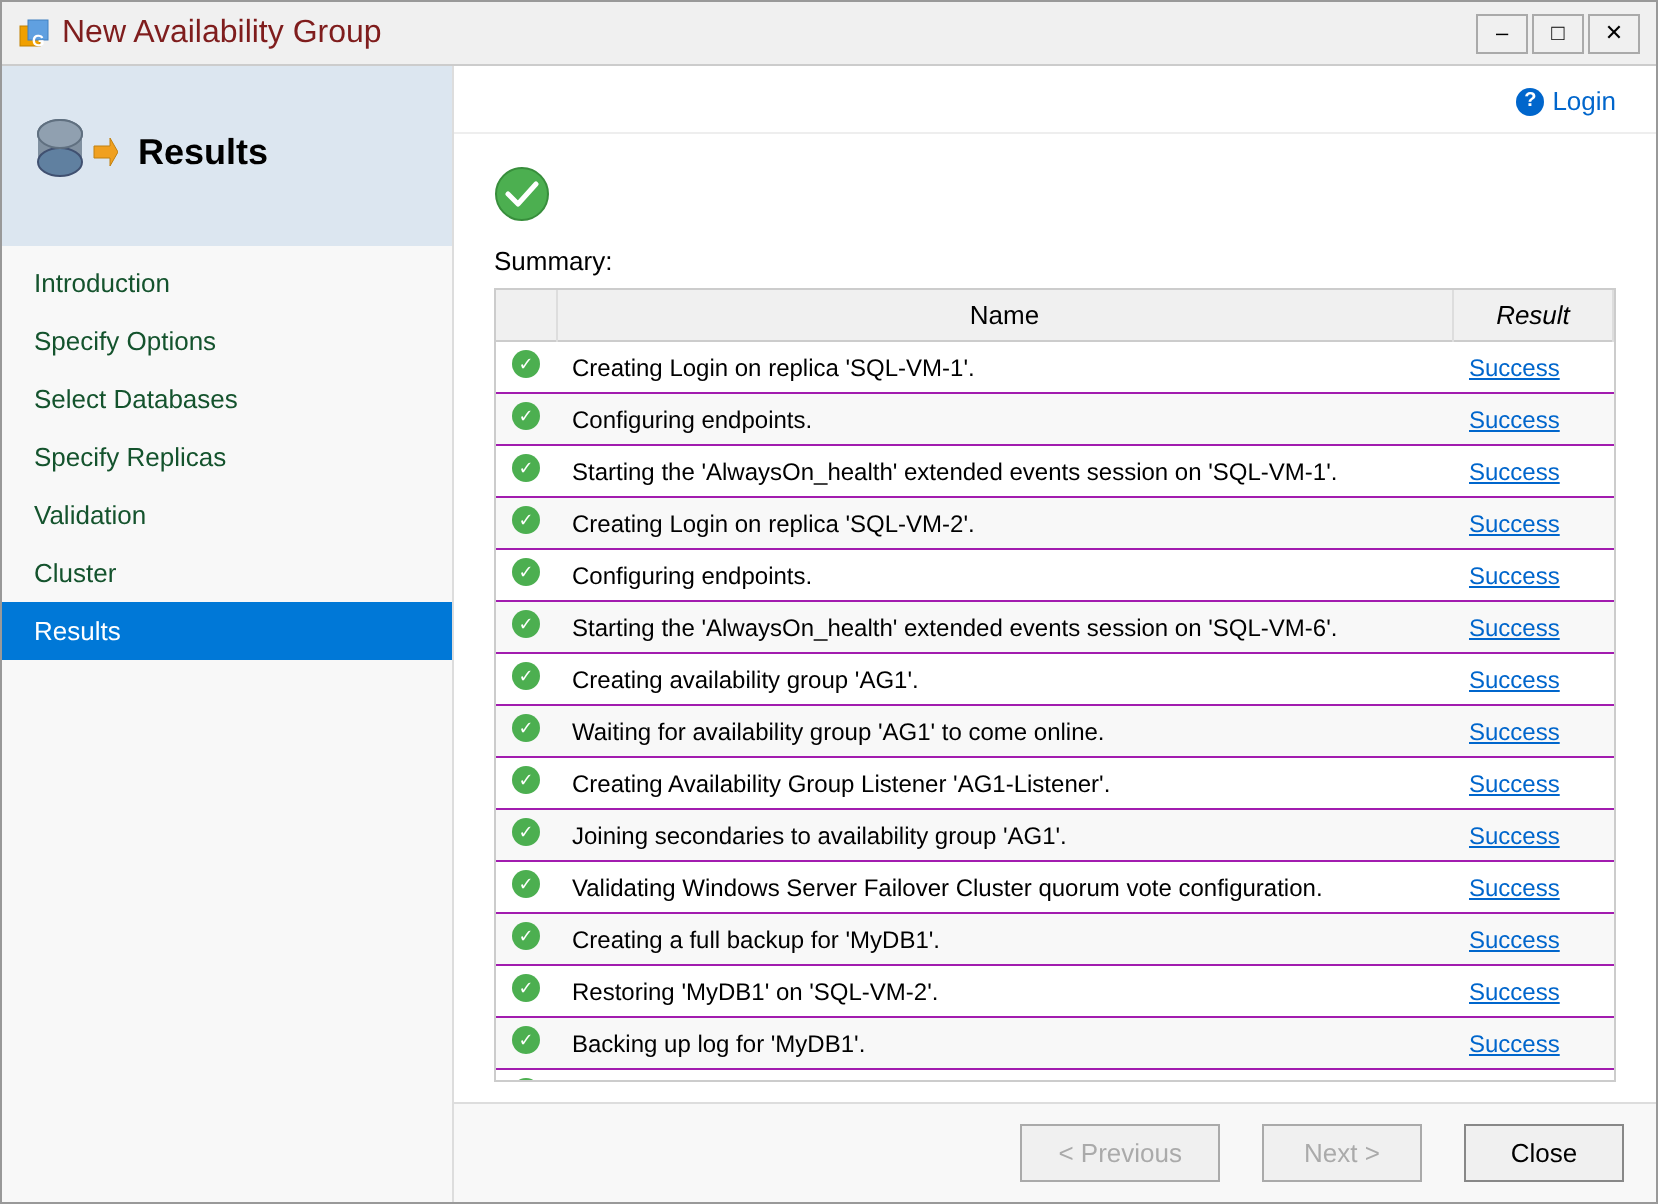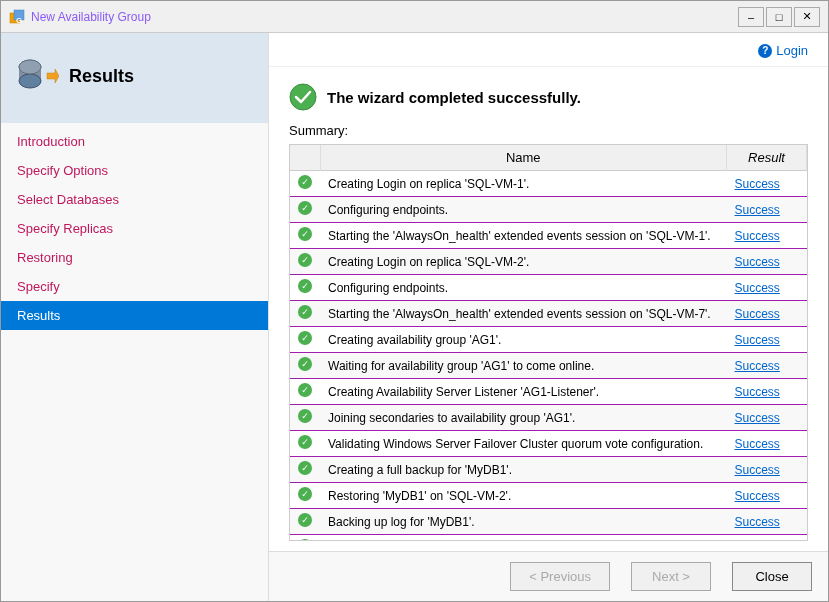--- a/index.html
+++ b/index.html
@@ -30,22 +30,22 @@
       align-items: center;
       gap: 6px;
     }
 
     .title-bar-icon {
       width: 16px;
       height: 16px;
     }
 
     .title-bar-title {
-      font-size: 12px;
-      color: #8b5cf6;
+      font-size: 16px;
+      color: #7f1d1d;
     }
 
     .title-bar-buttons {
       display: flex;
       gap: 2px;
     }
 
     .title-btn {
       width: 26px;
       height: 20px;
@@ -58,21 +58,21 @@
       justify-content: center;
     }
 
     .content {
       display: flex;
       flex: 1;
       overflow: hidden;
     }
 
     .sidebar {
-      width: 268px;
+      width: 226px;
       background: #f8f8f8;
       border-right: 1px solid #ddd;
       display: flex;
       flex-direction: column;
       flex-shrink: 0;
     }
 
     .sidebar-header {
       background: #dce6f0;
       padding: 12px 16px 16px;
@@ -95,21 +95,21 @@
     }
 
     .sidebar-nav {
       flex: 1;
       padding-top: 4px;
     }
 
     .nav-item {
       padding: 7px 16px;
       font-size: 13px;
-      color: #be185d;
+      color: #14532d;
       cursor: pointer;
       border: none;
       background: none;
       width: 100%;
       text-align: left;
     }
     .nav-item.active { background: #0078d7; color: white; }
 
     .main {
       flex: 1;
@@ -304,41 +304,40 @@
 
           <polygon points="30,18 38,18 38,14 42,21 38,28 38,24 30,24" fill="#f0a020" stroke="#c08010" stroke-width="0.5"></polygon>
         </svg>
         <span class="sidebar-title">Results</span>
       </div>
       <nav class="sidebar-nav">
         <div id="nav-introduction" class="nav-item">Introduction</div>
         <div id="nav-specify-options" class="nav-item">Specify Options</div>
         <div id="nav-select-databases" class="nav-item">Select Databases</div>
         <div id="nav-specify-replicas" class="nav-item">Specify Replicas</div>
-        <div id="nav-validation" class="nav-item">Restoring</div>
-        <div id="nav-summary" class="nav-item">Specify</div>
+        <div id="nav-validation" class="nav-item">Validation</div>
+        <div id="nav-summary" class="nav-item">Cluster</div>
         <div id="nav-results" class="nav-item active">Results</div>
       </nav>
     </div>
 
     <div class="main">
       <div class="main-header">
         <a class="help-link">
           <span style="display:inline-block;width:14px;height:14px;border-radius:50%;background:#0066cc;color:white;font-size:10px;text-align:center;line-height:14px;font-weight:bold;">?</span>
           <span>Login</span>
         </a>
       </div>
 
       <div class="main-content">
         <div class="success-banner">
           <svg class="success-icon" viewBox="0 0 28 28">
             <circle cx="14" cy="14" r="13" fill="#4caf50" stroke="#388e3c" stroke-width="1"></circle>
             <polyline points="7,14 12,19 21,9" fill="none" stroke="white" stroke-width="2.5" stroke-linecap="round" stroke-linejoin="round"></polyline>
           </svg>
-          <span class="success-text">The wizard completed successfully.</span>
         </div>
 
         <div class="summary-label">Summary:</div>
 
         <div class="results-table-container scrollbar-custom">
           <table class="results-table">
             <thead>
               <tr>
                 <th style="width:22px;"></th>
                 <th>Name</th>
@@ -366,36 +365,36 @@
                   <td>Creating Login on replica 'SQL-VM-2'.</td>
                   <td class="td-result"><a class="success-link" href="#">Success</a></td>
                 </tr>
                 <tr>
                   <td class="td-icon"><span class="check-circle"></span></td>
                   <td>Configuring endpoints.</td>
                   <td class="td-result"><a class="success-link" href="#">Success</a></td>
                 </tr>
                 <tr>
                   <td class="td-icon"><span class="check-circle"></span></td>
-                  <td>Starting the 'AlwaysOn_health' extended events session on 'SQL-VM-7'.</td>
+                  <td>Starting the 'AlwaysOn_health' extended events session on 'SQL-VM-6'.</td>
                   <td class="td-result"><a class="success-link" href="#">Success</a></td>
                 </tr>
                 <tr>
                   <td class="td-icon"><span class="check-circle"></span></td>
                   <td>Creating availability group 'AG1'.</td>
                   <td class="td-result"><a class="success-link" href="#">Success</a></td>
                 </tr>
                 <tr>
                   <td class="td-icon"><span class="check-circle"></span></td>
                   <td>Waiting for availability group 'AG1' to come online.</td>
                   <td class="td-result"><a class="success-link" href="#">Success</a></td>
                 </tr>
                 <tr>
                   <td class="td-icon"><span class="check-circle"></span></td>
-                  <td>Creating Availability Server Listener 'AG1-Listener'.</td>
+                  <td>Creating Availability Group Listener 'AG1-Listener'.</td>
                   <td class="td-result"><a class="success-link" href="#">Success</a></td>
                 </tr>
                 <tr>
                   <td class="td-icon"><span class="check-circle"></span></td>
                   <td>Joining secondaries to availability group 'AG1'.</td>
                   <td class="td-result"><a class="success-link" href="#">Success</a></td>
                 </tr>
                 <tr>
                   <td class="td-icon"><span class="check-circle"></span></td>
                   <td>Validating Windows Server Failover Cluster quorum vote configuration.</td>

